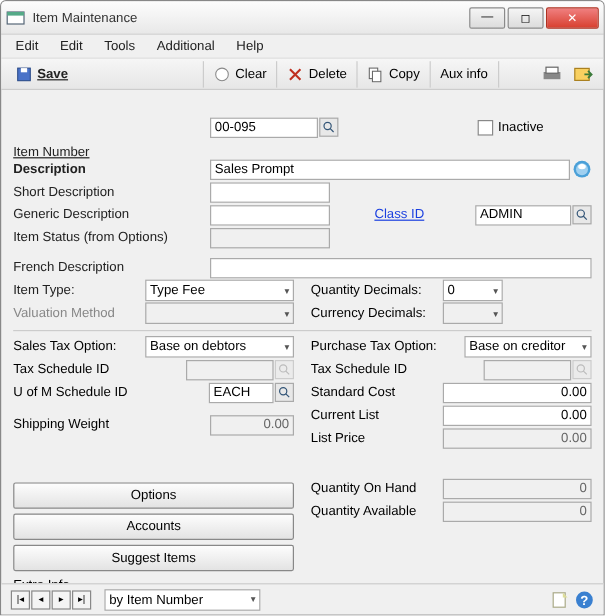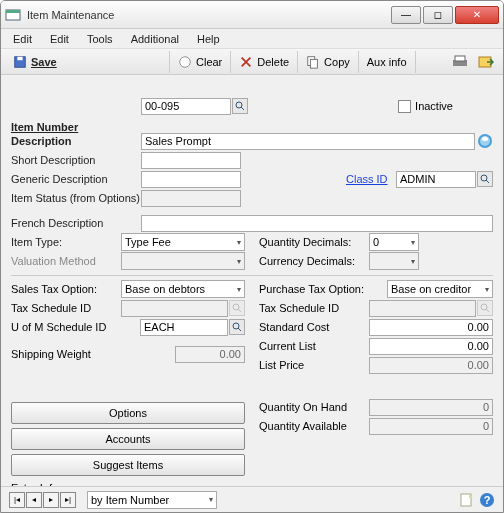--- a/index.html
+++ b/index.html
@@ -16,25 +16,25 @@
 .menuitem { padding: 2px 8px; color: #222; }
 .toolbar { height: 26px; background: linear-gradient(#f6f6f6,#e6e6e6); display: flex; align-items: center; padding: 0 4px; border-bottom: 1px solid #ccc; }
 .tbtn { display: flex; align-items: center; gap: 4px; padding: 2px 8px; border-right: 1px solid #ccc; height: 22px; }
 .tbtn.bold span.lbl { font-weight: bold; text-decoration: underline; }
 .tbtn .tico { width: 14px; height: 14px; display: inline-block; }
 .tspacer { flex: 1; }
 .ticon-print, .ticon-window { width: 18px; height: 16px; margin: 0 4px; }
 .form { flex: 1; padding: 6px 10px 4px 10px; overflow: hidden; display: flex; flex-direction: column; }
 .row { display: flex; align-items: center; min-height: 18px; margin-bottom: 1px; }
 .lbl { width: 130px; color: #222; }
-.lbl.u { text-decoration: underline; font-weight: bold; margin-top: 41px; }
+.lbl.u { text-decoration: underline; font-weight: normal; margin-top: 41px; }
 .lbl.b { font-weight: bold; }
 .lbl.dim { color: #888; }
 .link { color: #1a3fe0; text-decoration: underline; }
-.field { height: 17px; border: 1px solid #aaa; background: #fff; padding: 0 3px; line-height: 15px; }
+.field { height: 17px; border: 1px solid #aaa; background: #fff; padding: 0 3px; line-height: 15px; margin-left: 34px; }
 .field.ro { background: #f0f0f0; }
 .combo { height: 18px; border: 1px solid #aaa; background: #fff; display: flex; align-items: center; padding: 0 3px; }
 .combo.ro { background: #f0f0f0; }
 .combo .arrow { margin-left: auto; font-size: 8px; color: #555; }
 .lookup { width: 16px; height: 16px; border: 1px solid #aaa; background: #e8e8e8; display: flex; align-items: center; justify-content: center; margin-left: 1px; }
 .lookup svg { width: 10px; height: 10px; }
 .note { width: 16px; height: 16px; margin-left: 2px; }
 .chk { width: 13px; height: 13px; border: 1px solid #888; background: #fff; margin-right: 4px; }
 .numfield { height: 17px; border: 1px solid #aaa; background: #fff; text-align: right; padding: 0 3px; line-height: 15px; }
 .numfield.ro { background: #f0f0f0; color: #666; }

